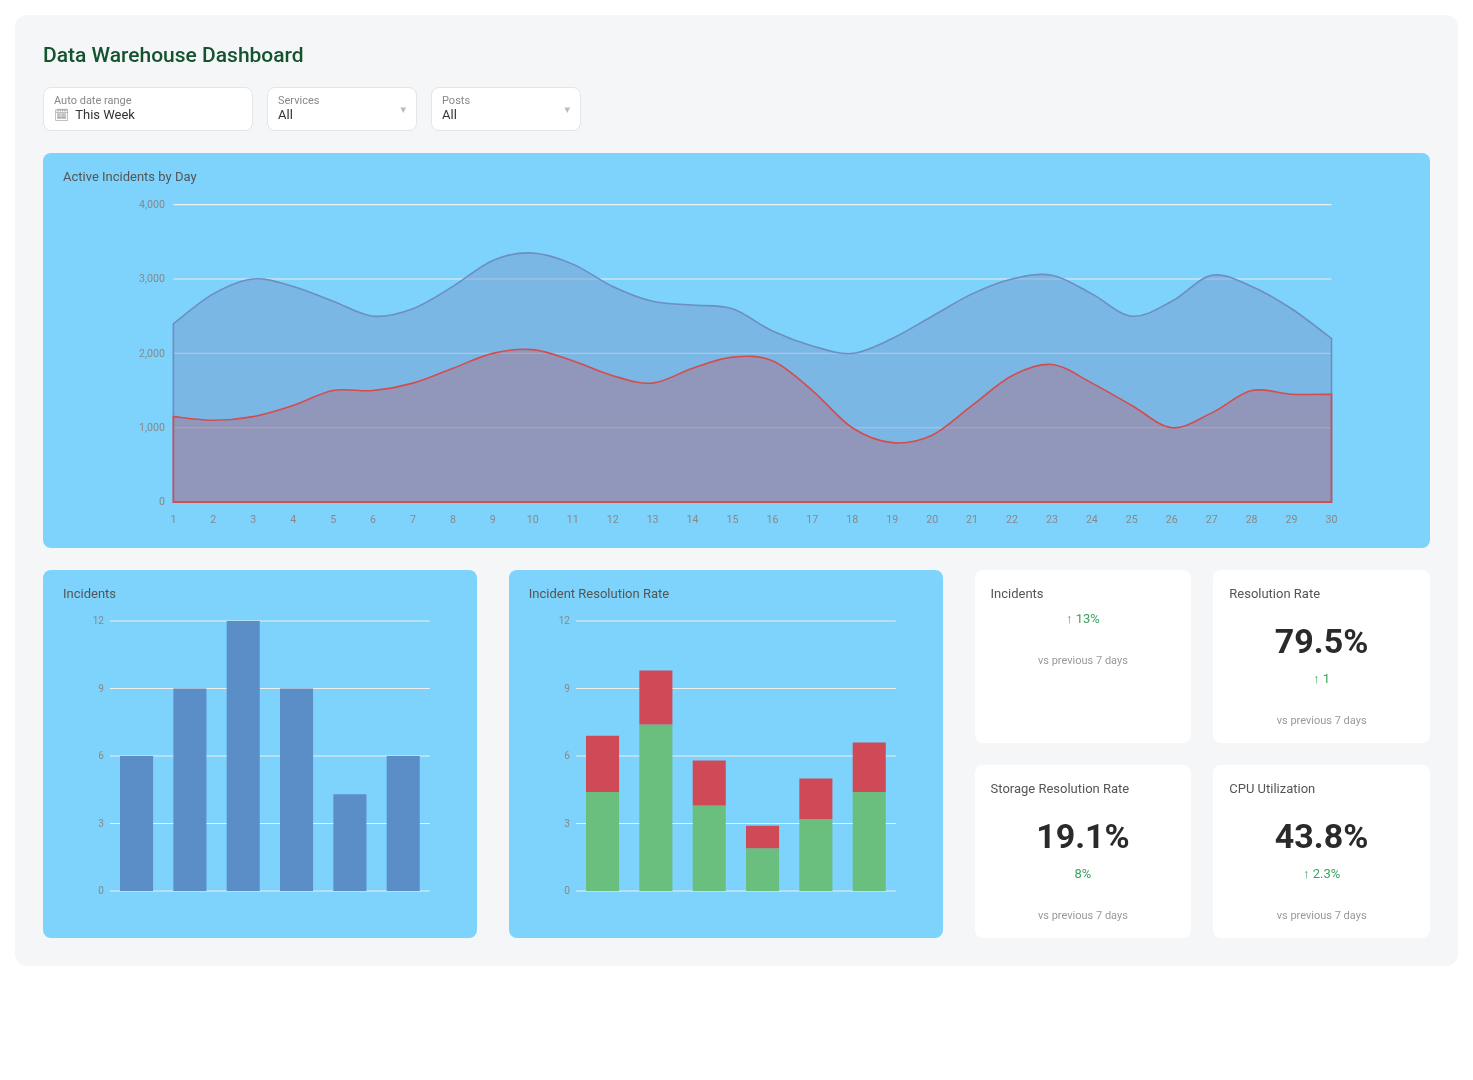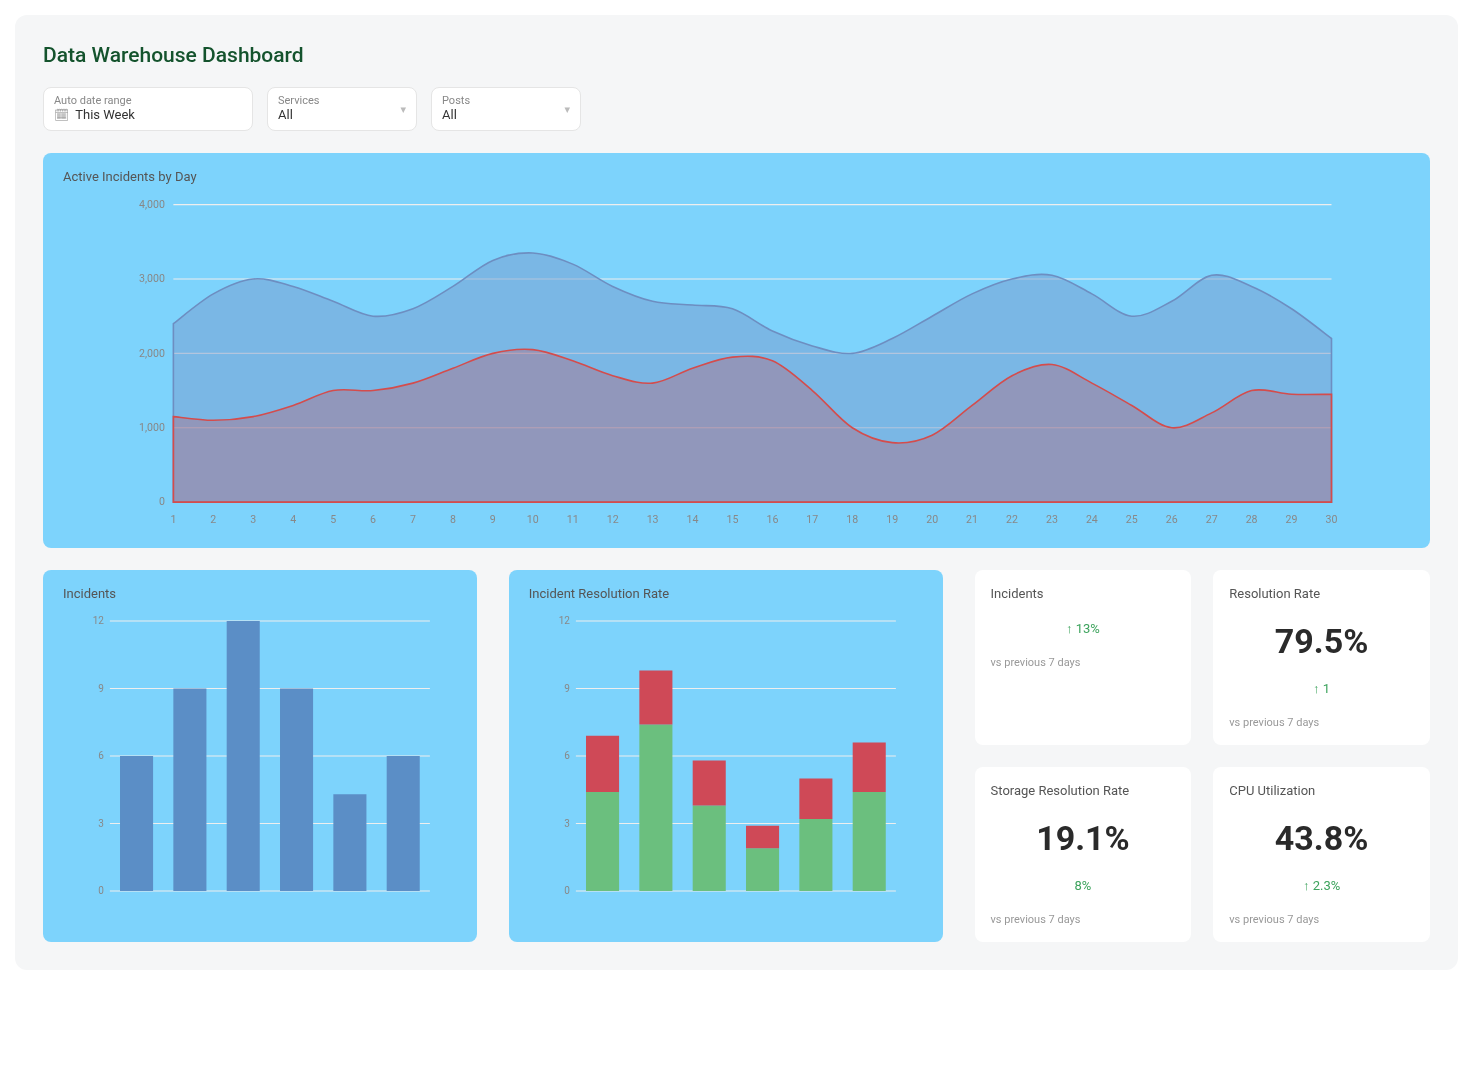--- a/index.html
+++ b/index.html
@@ -89,27 +89,27 @@
   font-weight: 700;
   color: #2a2a2a;
   text-align: center;
   margin-top: 20px;
   white-space: nowrap;
 }
 .stat-delta {
   font-size: 13px;
   color: #3da35d;
   text-align: center;
-  margin-top: 20px;
+  margin-top: 10px;
 }
 .stat-sub {
   font-size: 11px;
   color: #999;
-  text-align: left;
-  margin-top: 20px;
+  text-align: center;
+  margin-top: 28px;
 }
 svg text { font-size: 10px; fill: #888; font-family: inherit; }
 .grid-line { stroke: #eee; stroke-width: 1; }
 .bar-blue { fill: #5b8ec6; }
 .bar-green { fill: #6bbf7e; }
 .bar-red { fill: #cf4957; }
 .area-blue { fill: rgba(119,155,205,0.5); stroke: #6d8ec1; stroke-width: 1.5; }
 .area-red  { fill: rgba(200,80,90,0.3); stroke: #d44c4c; stroke-width: 1.5; }
 </style>
 </head>

